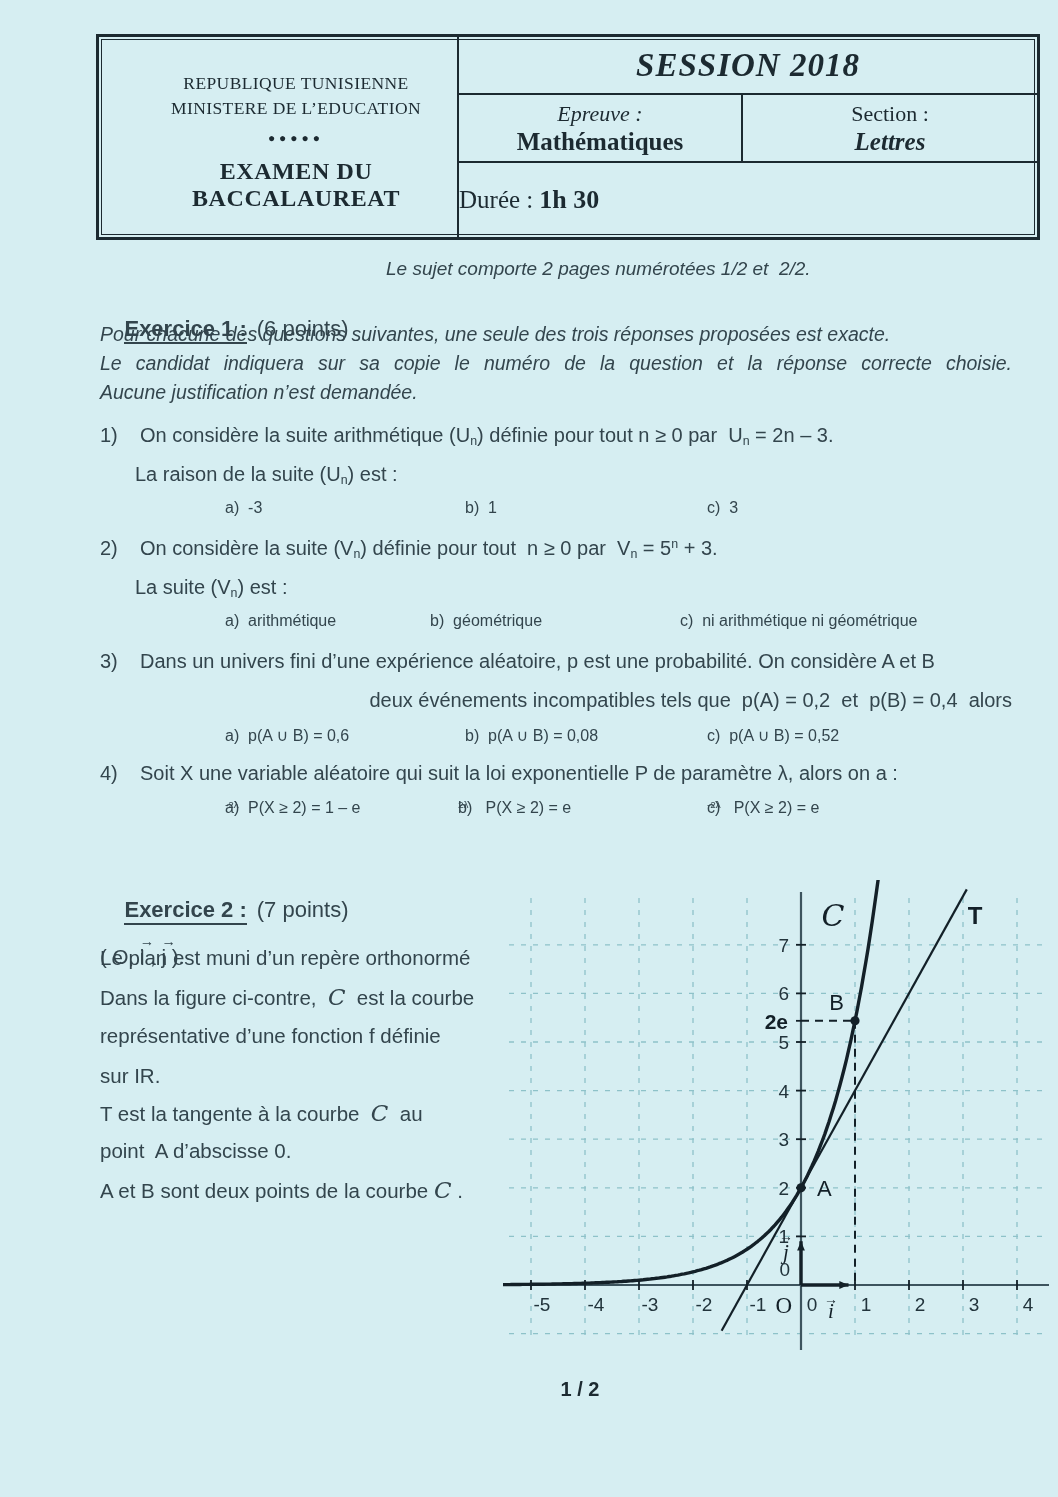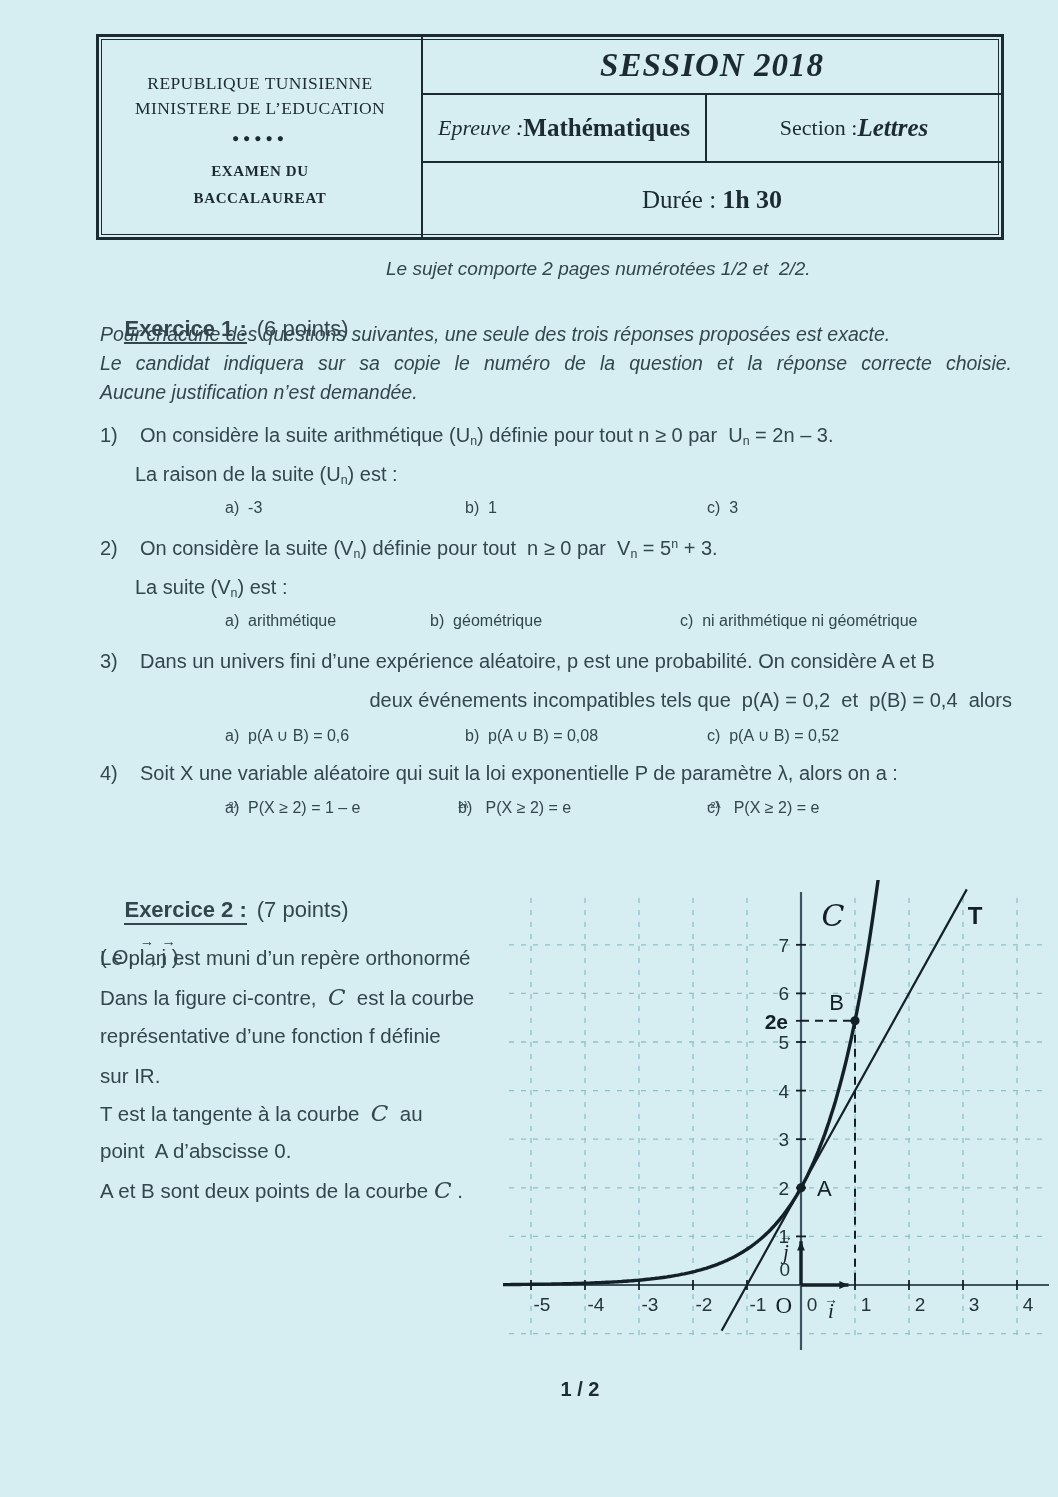--- a/index.html
+++ b/index.html
@@ -5,38 +5,38 @@
   :root{
     --bg:#d6eef2; --ink:#33454d; --dark:#1c2a31; --fig:#132028; --grid:#8ec2c9;
   }
   html,body{margin:0;padding:0;}
   .page{position:relative;width:1058px;height:1497px;background:var(--bg);overflow:hidden;
         font-family:"Liberation Sans",sans-serif;color:var(--ink);}
   
   .hbox{position:absolute;left:96px;top:34px;width:902px;height:200px;display:flex;
         border:3px solid var(--dark);
         box-shadow:inset 0 0 0 2px var(--bg), inset 0 0 0 3px var(--dark);
-        font-family:"Liberation Serif",serif;color:var(--dark);}
+        font-family:"Liberation Serif",serif;color:var(--dark);padding-left:36px;}
   .hleft{width:322px;flex:none;border-right:2px solid var(--dark);display:flex;flex-direction:column;
          align-items:center;justify-content:center;padding-top:8px;}
   .h-org{font-size:17.5px;letter-spacing:.4px;line-height:25px;}
   .h-dots{font-size:12px;letter-spacing:4px;margin:10px 0 12px 0;color:var(--dark);}
-  .h-exam{font-size:15px;font-weight:bold;letter-spacing:.6px;line-height:27px;}
+  .h-exam{font-size:24px;font-weight:bold;letter-spacing:.6px;line-height:27px;}
   .hright{flex:1;display:flex;flex-direction:column;}
   .h-session{height:56px;flex:none;border-bottom:2px solid var(--dark);display:flex;align-items:center;
              justify-content:center;font-size:33px;font-weight:bold;font-style:italic;letter-spacing:1px;}
   .h-mid{height:66px;flex:none;border-bottom:2px solid var(--dark);display:flex;}
-  .h-cell{display:flex;flex-direction:row;align-items:center;justify-content:center;line-height:28px;}
+  .h-cell{display:flex;flex-direction:column;align-items:center;justify-content:center;line-height:28px;}
   .h-epreuve{width:282px;flex:none;border-right:2px solid var(--dark);}
   .h-section{flex:1;}
   .h-lbl{font-size:22px;}
   .h-lbl.it{font-style:italic;}
   .h-val{font-size:25px;font-weight:bold;}
   .h-val.bi{font-style:italic;}
-  .h-duree{flex:1;display:flex;align-items:center;justify-content:center;font-size:25px;}
+  .h-duree{flex:1;display:flex;align-items:center;font-size:25px;}
   .h-duree .bold{font-weight:bold;font-size:26px;margin-left:6px;}
   
   .line{position:absolute;font-size:20px;white-space:pre-wrap;}
   .it{font-style:italic;}
   .note{left:386px;top:258px;font-size:19px;font-style:italic;}
   .extitle{font-size:22px;font-weight:bold;}
   .under{border-bottom:2.5px solid var(--ink);padding-bottom:1px;}
   .pts{font-weight:400;margin-left:10px;}
   .rule{left:100px;width:912px;font-size:19.5px;font-style:italic;}
   .rule.stretch{text-align:justify;text-align-last:justify;white-space:normal;}

